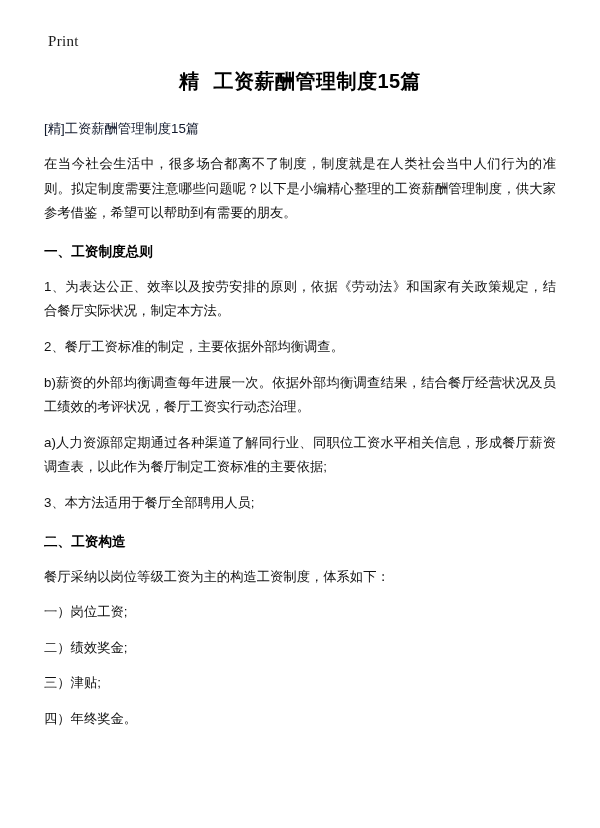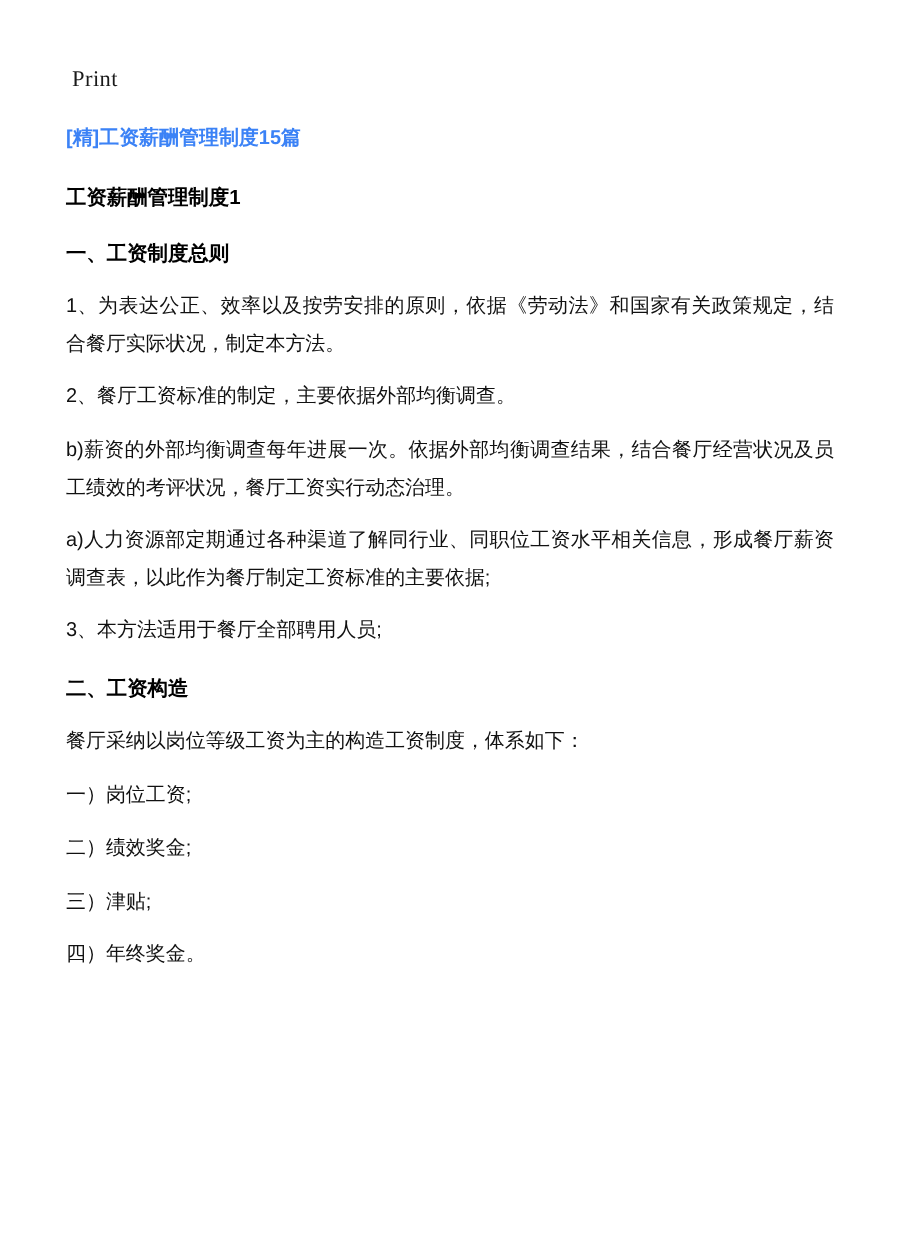--- a/index.html
+++ b/index.html
@@ -11,21 +11,21 @@
     width: 600px;
     height: 828px;
     font-family: "Liberation Sans", sans-serif;
     color: #000000;
     overflow: hidden;
   }
   .page {
     width: 600px;
     height: 828px;
     box-sizing: border-box;
-    padding: 40px 44px 0 44px;
+    padding: 28px 44px 0 44px;
     position: relative;
   }
   .print-label {
     font-family: "Liberation Serif", serif;
     font-size: 15px;
     color: #1a1a1a;
     margin: 5px 0 18px 4px;
     letter-spacing: 0.3px;
   }
   .doc-title {
@@ -43,46 +43,48 @@
   .para {
     font-size: 13.3px;
     line-height: 1.85;
     color: #111;
     margin: 0 0 11px 0;
     text-align: justify;
   }
   .subtitle {
     font-size: 13.3px;
     line-height: 1.8;
-    color: #3b82f6;
+    color: #0f172a;
     margin: 0 0 11px 0;
-    font-weight: bold;
   }
   .heading {
     font-size: 13.6px;
     font-weight: bold;
     color: #000;
     margin: 16px 0 12px 0;
     line-height: 1.7;
   }
   .heading.tight {
     margin-top: 14px;
   }
 </style>
 </head>
 <body>
 
 <div class="page">
 
   <div class="print-label">Print</div>
 
+  <div class="doc-title">
+    <span>精</span><span class="sp"></span><span>工资薪酬管理制度15篇</span>
+  </div>
 
   <div class="subtitle">[精]工资薪酬管理制度15篇</div>
 
-  <div class="heading">工资薪酬管理制度1</div>
+  <div class="para">在当今社会生活中，很多场合都离不了制度，制度就是在人类社会当中人们行为的准则。拟定制度需要注意哪些问题呢？以下是小编精心整理的工资薪酬管理制度，供大家参考借鉴，希望可以帮助到有需要的朋友。</div>
   <div class="heading tight">一、工资制度总则</div>
   <div class="para">1、为表达公正、效率以及按劳安排的原则，依据《劳动法》和国家有关政策规定，结合餐厅实际状况，制定本方法。</div>
   <div class="para">2、餐厅工资标准的制定，主要依据外部均衡调查。</div>
   <div class="para">b)薪资的外部均衡调查每年进展一次。依据外部均衡调查结果，结合餐厅经营状况及员工绩效的考评状况，餐厅工资实行动态治理。</div>
   <div class="para">a)人力资源部定期通过各种渠道了解同行业、同职位工资水平相关信息，形成餐厅薪资调查表，以此作为餐厅制定工资标准的主要依据;</div>
   <div class="para">3、本方法适用于餐厅全部聘用人员;</div>
   <div class="heading tight">二、工资构造</div>
   <div class="para">餐厅采纳以岗位等级工资为主的构造工资制度，体系如下：</div>
   <div class="para">一）岗位工资;</div>
   <div class="para">二）绩效奖金;</div>

